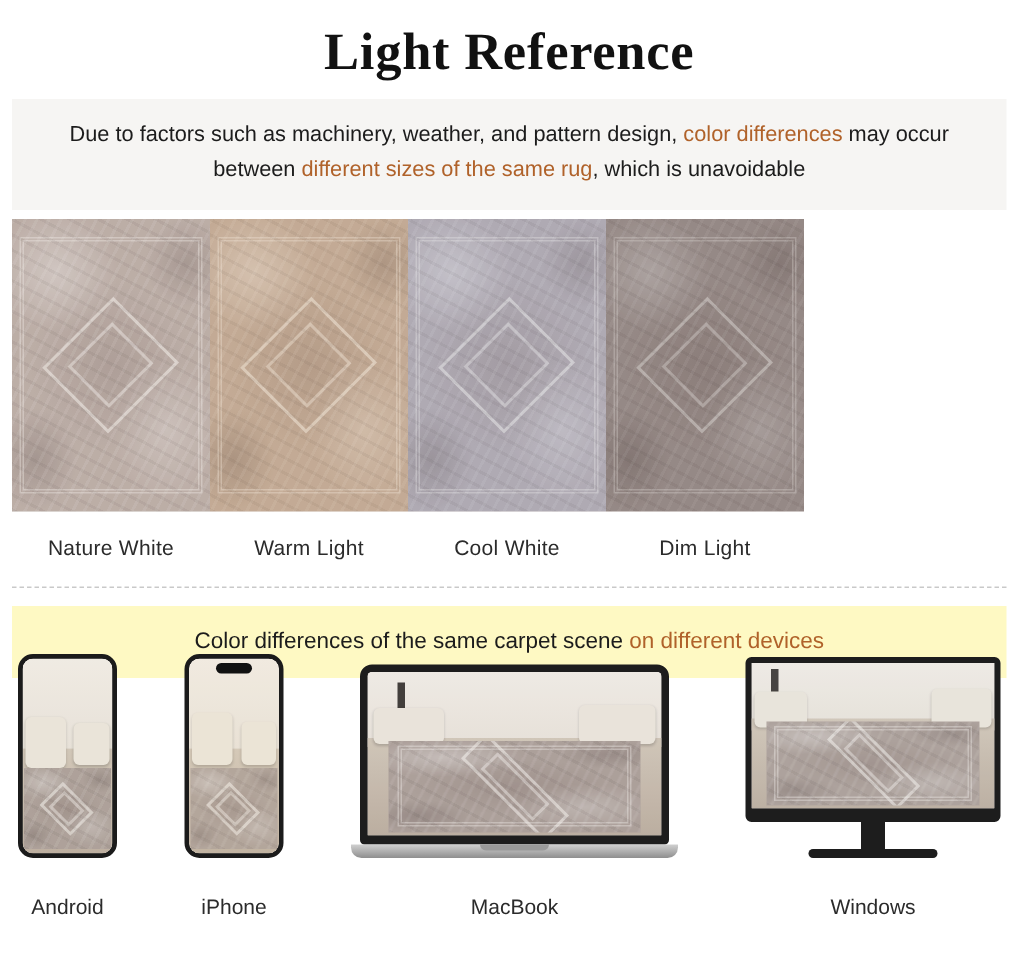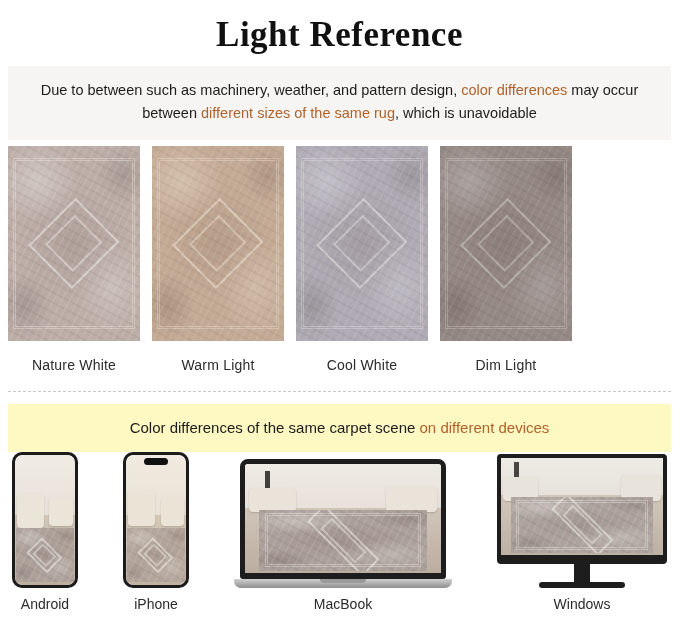--- a/index.html
+++ b/index.html
@@ -44,21 +44,21 @@
     color: #1c1c1c;
   }
   .hl {
     color: #b0622a;
     text-align: right;
   }
 
   
   .swatch-row {
     display: flex;
-    gap: 12px;
+    gap: 0;
     padding: 6px 8px 0 8px;
     box-sizing: border-box;
   }
   .swatch-cell {
     width: 132px;
     flex: 0 0 132px;
   }
   .swatch {
     height: 195px;
     position: relative;
@@ -99,21 +99,21 @@
     height: 160px;
   }
   .device-cell {
     display: flex;
     flex-direction: column;
     align-items: center;
   }
   .device-label {
     font-size: 14px;
     color: #2b2b2b;
-    padding-top: 8px;
+    padding-top: 24px;
   }
 
   
   .phone {
     width: 66px;
     height: 136px;
     border-radius: 10px;
     border: 3px solid #1b1b1b;
     background: #1b1b1b;
     overflow: hidden;
@@ -276,21 +276,21 @@
   }
 </style>
 </head>
 <body>
 
 <div class="page">
 
   <div class="title">Light Reference</div>
 
   <div class="notice">
-    <span>Due to between such as machinery, weather, and pattern design, </span><span class="hl">color differences</span><span> may occur between </span><span class="hl">different sizes of the same rug</span><span>, which is unavoidable</span>
+    <span>Due to factors such as machinery, weather, and pattern design, </span><span class="hl">color differences</span><span> may occur between </span><span class="hl">different sizes of the same rug</span><span>, which is unavoidable</span>
   </div>
 
   <div class="swatch-row">
 
     <div class="swatch-cell">
       <div class="swatch" style="background:#b6a79f">
         <div class="rug">
           <div class="worn"></div>
           <div class="border-pat"></div>
           <div class="medallion"></div>

